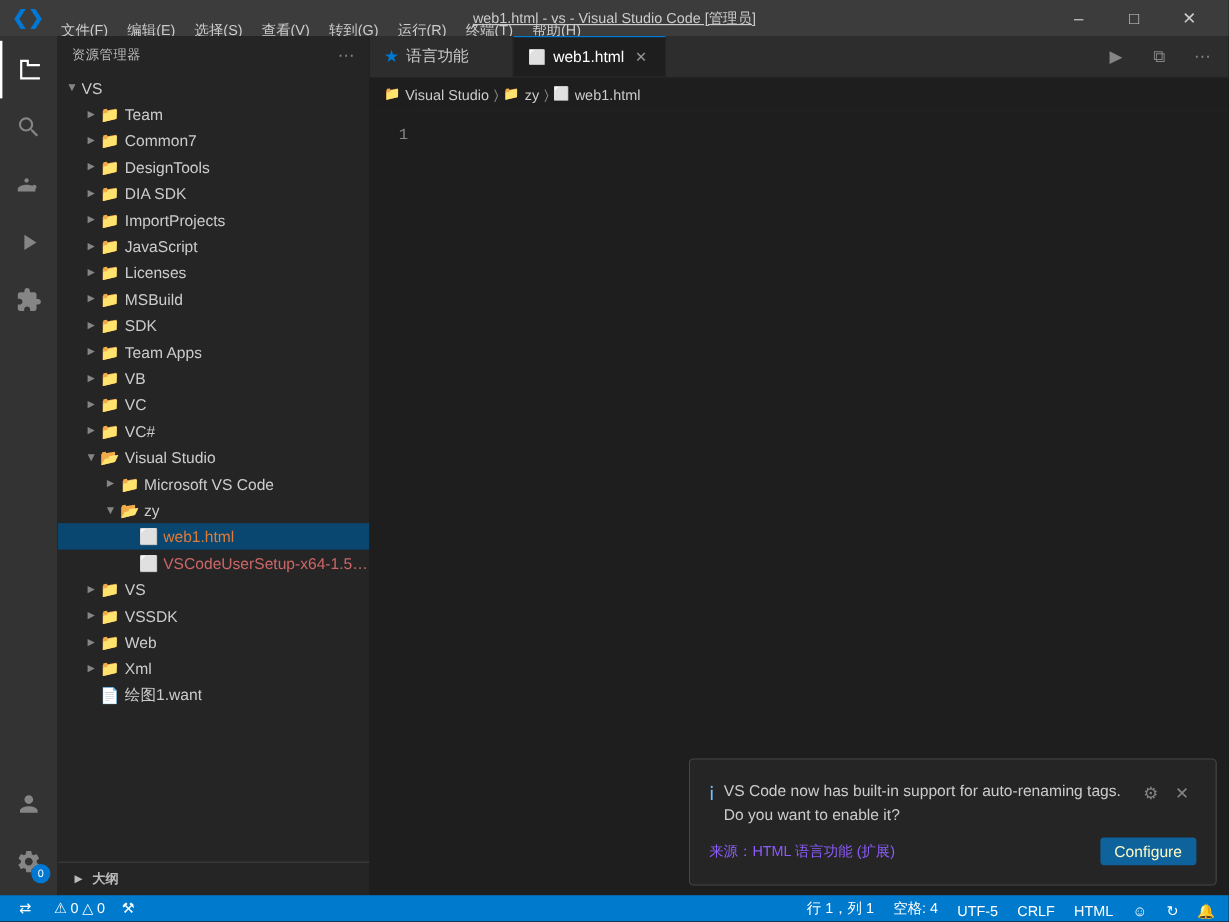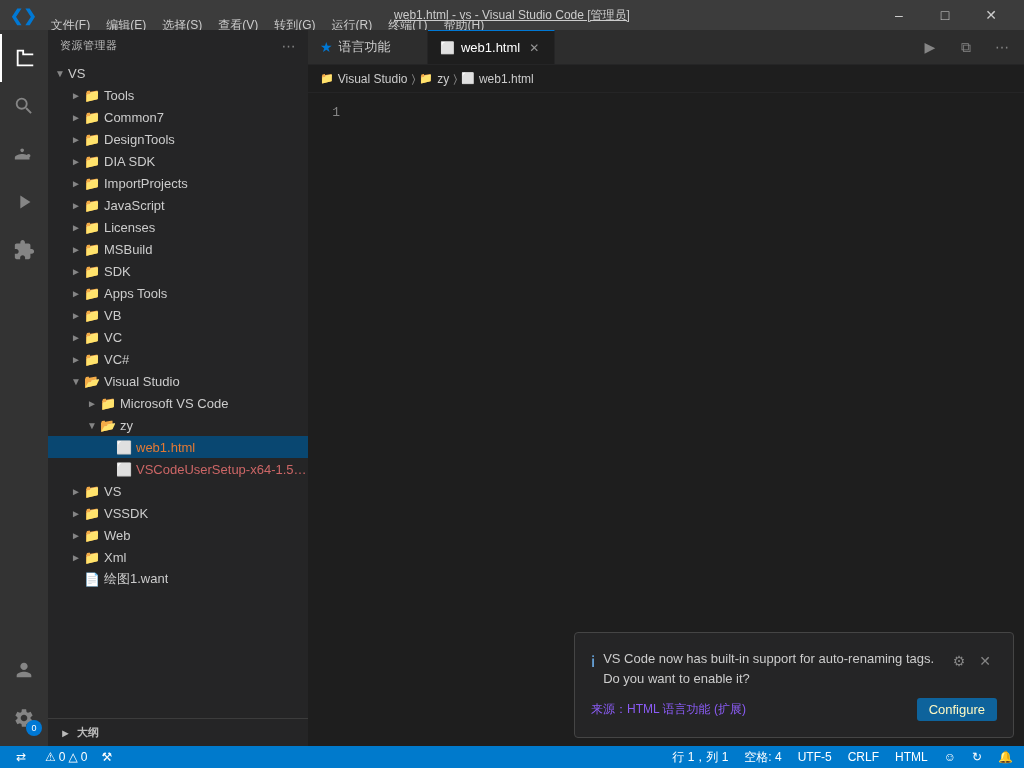--- a/index.html
+++ b/index.html
@@ -74,21 +74,21 @@
     .notification-icon { color: #75beff; font-size: 16px; flex-shrink: 0; margin-top: 1px; }
     .notification-text { flex: 1; font-size: 13px; color: #cccccc; line-height: 1.5; }
     .notification-action-icon { color: #858585; cursor: pointer; font-size: 14px; width: 24px; height: 24px; display: flex; align-items: center; justify-content: center; border-radius: 3px; }
     .notification-source { font-size: 12px; color: #8b5cf6; }
     .notification-btn { background: #0e639c; color: #fef9c3; border: none; padding: 4px 12px; border-radius: 3px; cursor: pointer; font-size: 13px; }
     .notification-footer { display: flex; align-items: center; justify-content: space-between; margin-top: 10px; }
 
     
     .status-bar { background: #007acc; height: 22px; display: flex; align-items: center; padding: 0 8px; gap: 12px; flex-shrink: 0; font-size: 12px; color: #ffffff; }
     .status-left { display: flex; align-items: center; gap: 8px; }
-    .status-right { margin-left: auto; display: flex; align-items: center; gap: 10px; }
+    .status-right { margin-left: auto; display: flex; align-items: flex-end; gap: 10px; }
     .status-item { display: flex; align-items: center; gap: 3px; cursor: pointer; padding: 0 3px; }
 
     .toolbar-right { display: flex; align-items: center; gap: 8px; padding: 0 8px; margin-left: auto; }
     .toolbar-icon { color: #858585; cursor: pointer; font-size: 14px; width: 28px; height: 28px; display: flex; align-items: center; justify-content: center; }
   </style>
 </head>
 <body>
 
 <div class="titlebar">
   <div class="titlebar-left">
@@ -164,21 +164,21 @@
     <div class="sidebar-tree">
 
       <div class="tree-item" style="padding-left:4px;">
         <span class="tree-arrow">▼</span>
         <span class="tree-label">VS</span>
       </div>
 
       <div class="tree-item" style="padding-left:20px;">
         <span class="tree-arrow">►</span>
         <span class="tree-icon folder-icon">📁</span>
-        <span class="tree-label">Tools</span>
+        <span class="tree-label">Team</span>
       </div>
 
       <div class="tree-item" style="padding-left:20px;">
         <span class="tree-arrow">►</span>
         <span class="tree-icon folder-icon">📁</span>
         <span class="tree-label">Common7</span>
       </div>
 
       <div class="tree-item" style="padding-left:20px;">
         <span class="tree-arrow">►</span>
@@ -218,21 +218,21 @@
 
       <div class="tree-item" style="padding-left:20px;">
         <span class="tree-arrow">►</span>
         <span class="tree-icon folder-icon">📁</span>
         <span class="tree-label">SDK</span>
       </div>
 
       <div class="tree-item" style="padding-left:20px;">
         <span class="tree-arrow">►</span>
         <span class="tree-icon folder-icon">📁</span>
-        <span class="tree-label">Apps Tools</span>
+        <span class="tree-label">Team Apps</span>
       </div>
 
       <div class="tree-item" style="padding-left:20px;">
         <span class="tree-arrow">►</span>
         <span class="tree-icon folder-icon">📁</span>
         <span class="tree-label">VB</span>
       </div>
 
       <div class="tree-item" style="padding-left:20px;">
         <span class="tree-arrow">►</span>

